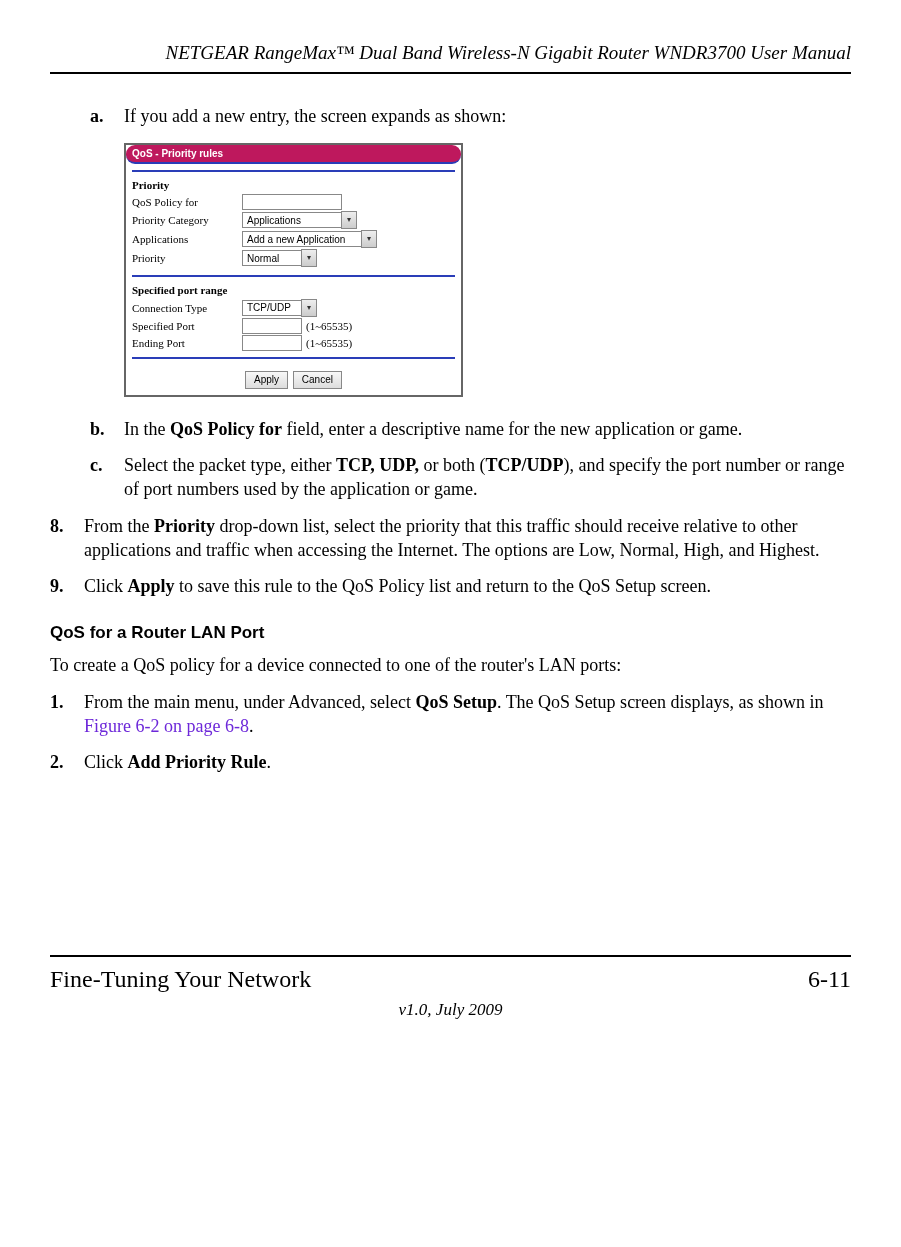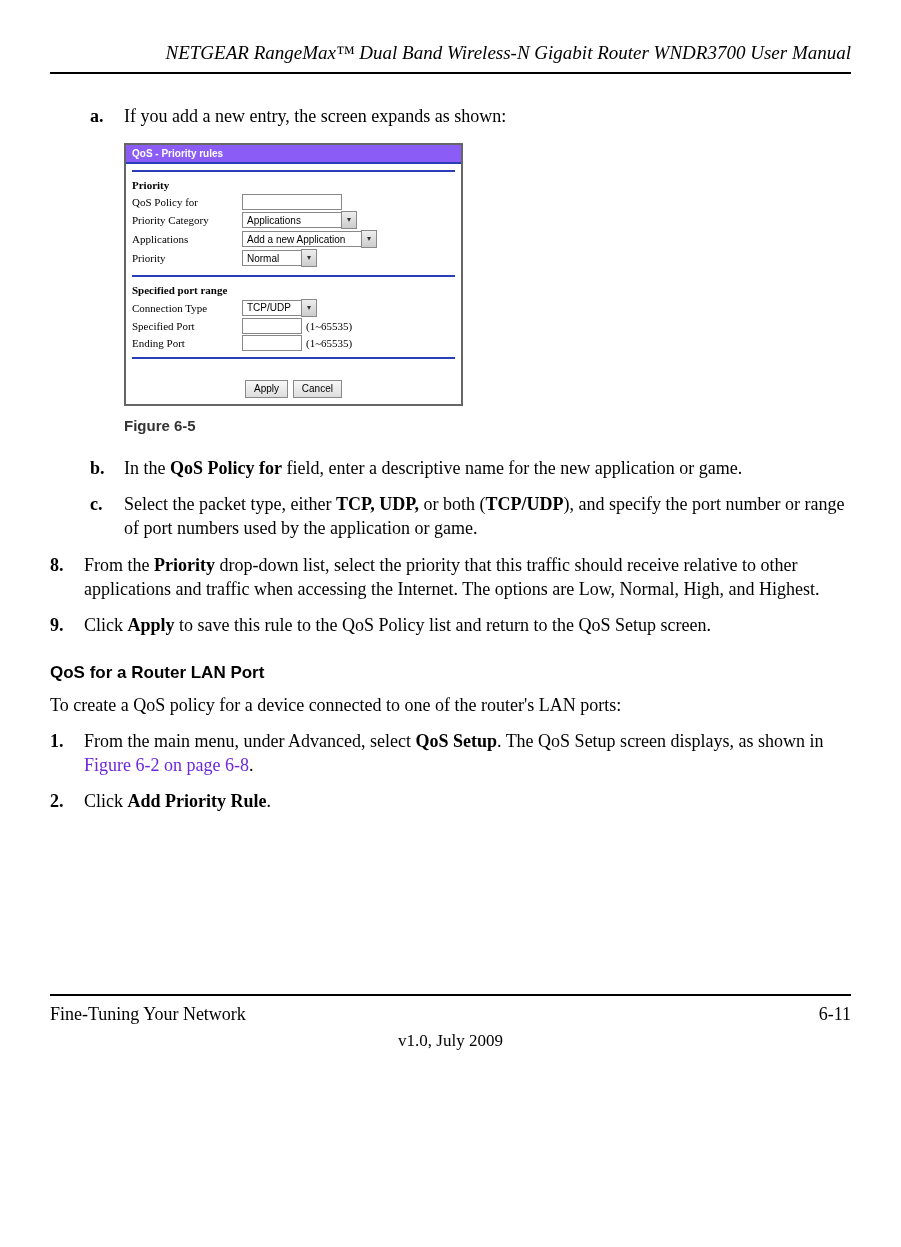--- a/index.html
+++ b/index.html
@@ -50,25 +50,26 @@
     margin-top: 10px;
   }
   .screenshot {
     width: 335px;
     border: 2px solid #666;
     background: #fff;
     font-family: Arial, Helvetica, sans-serif;
     font-size: 10px;
   }
   .ss-titlebar {
-    background: #8b5cf6;
+    background: #be185d;
     color: #fff;
     font-weight: bold;
     padding: 2px 6px;
     border-bottom: 2px solid #2a3db8;
+    border-radius: 9px;
   }
   .ss-body {
     padding: 4px 6px;
     background: #fff;
   }
   .ss-section {
     font-family: "Times New Roman", serif;
     font-weight: bold;
     font-size: 11px;
     margin-top: 6px;
@@ -118,21 +119,21 @@
   }
   .ss-note {
     margin-left: 4px;
     font-family: "Times New Roman", serif;
     font-size: 11px;
   }
   .ss-buttons {
     text-align: center;
     border-top: 2px solid #2a3db8;
     margin-top: 6px;
-    padding: 21px 0 2px 0;
+    padding: 12px 0 2px 0;
   }
   .ss-button {
     display: inline-block;
     border: 1px solid #888;
     background: linear-gradient(#f8f8f8,#ddd);
     font-family: Arial, sans-serif;
     font-size: 10px;
     padding: 1px 8px;
     margin: 0 1px;
   }
@@ -150,24 +151,25 @@
     color: #6d28d9;
   }
   .footer {
     border-top: 2px solid #000;
     margin-top: 180px;
     padding-top: 6px;
   }
   .footer-row {
     display: flex;
     justify-content: space-between;
-    font-size: 18px;
+    font-size: 24px;
   }
   .footer-center {
     text-align: center;
+    font-style: italic;
     font-size: 17px;
     margin-top: 4px;
   }
   b { font-weight: bold; }
 </style>
 </head>
 <body>
 
 <div class="header-title">NETGEAR RangeMax™ Dual Band Wireless-N Gigabit Router WNDR3700 User Manual</div>
 
@@ -227,21 +229,20 @@
         <div class="ss-label">Ending Port</div>
         <div class="ss-field" style="width:50px"></div>
         <div class="ss-note">(1~65535)</div>
       </div>
       <div class="ss-buttons">
         <span class="ss-button">Apply</span>
         <span class="ss-button">Cancel</span>
       </div>
     </div>
   </div>
-  <div class="figure-caption">Figure 6-5</div>
 </div>
 
 <div class="ol-sub">
   <div class="li-row">
     <div class="li-marker">b.</div>
     <div class="li-content">
       <span>In the </span><b>QoS Policy for</b><span> field, enter a descriptive name for the new application or game.</span>
     </div>
   </div>
   <div class="li-row">

